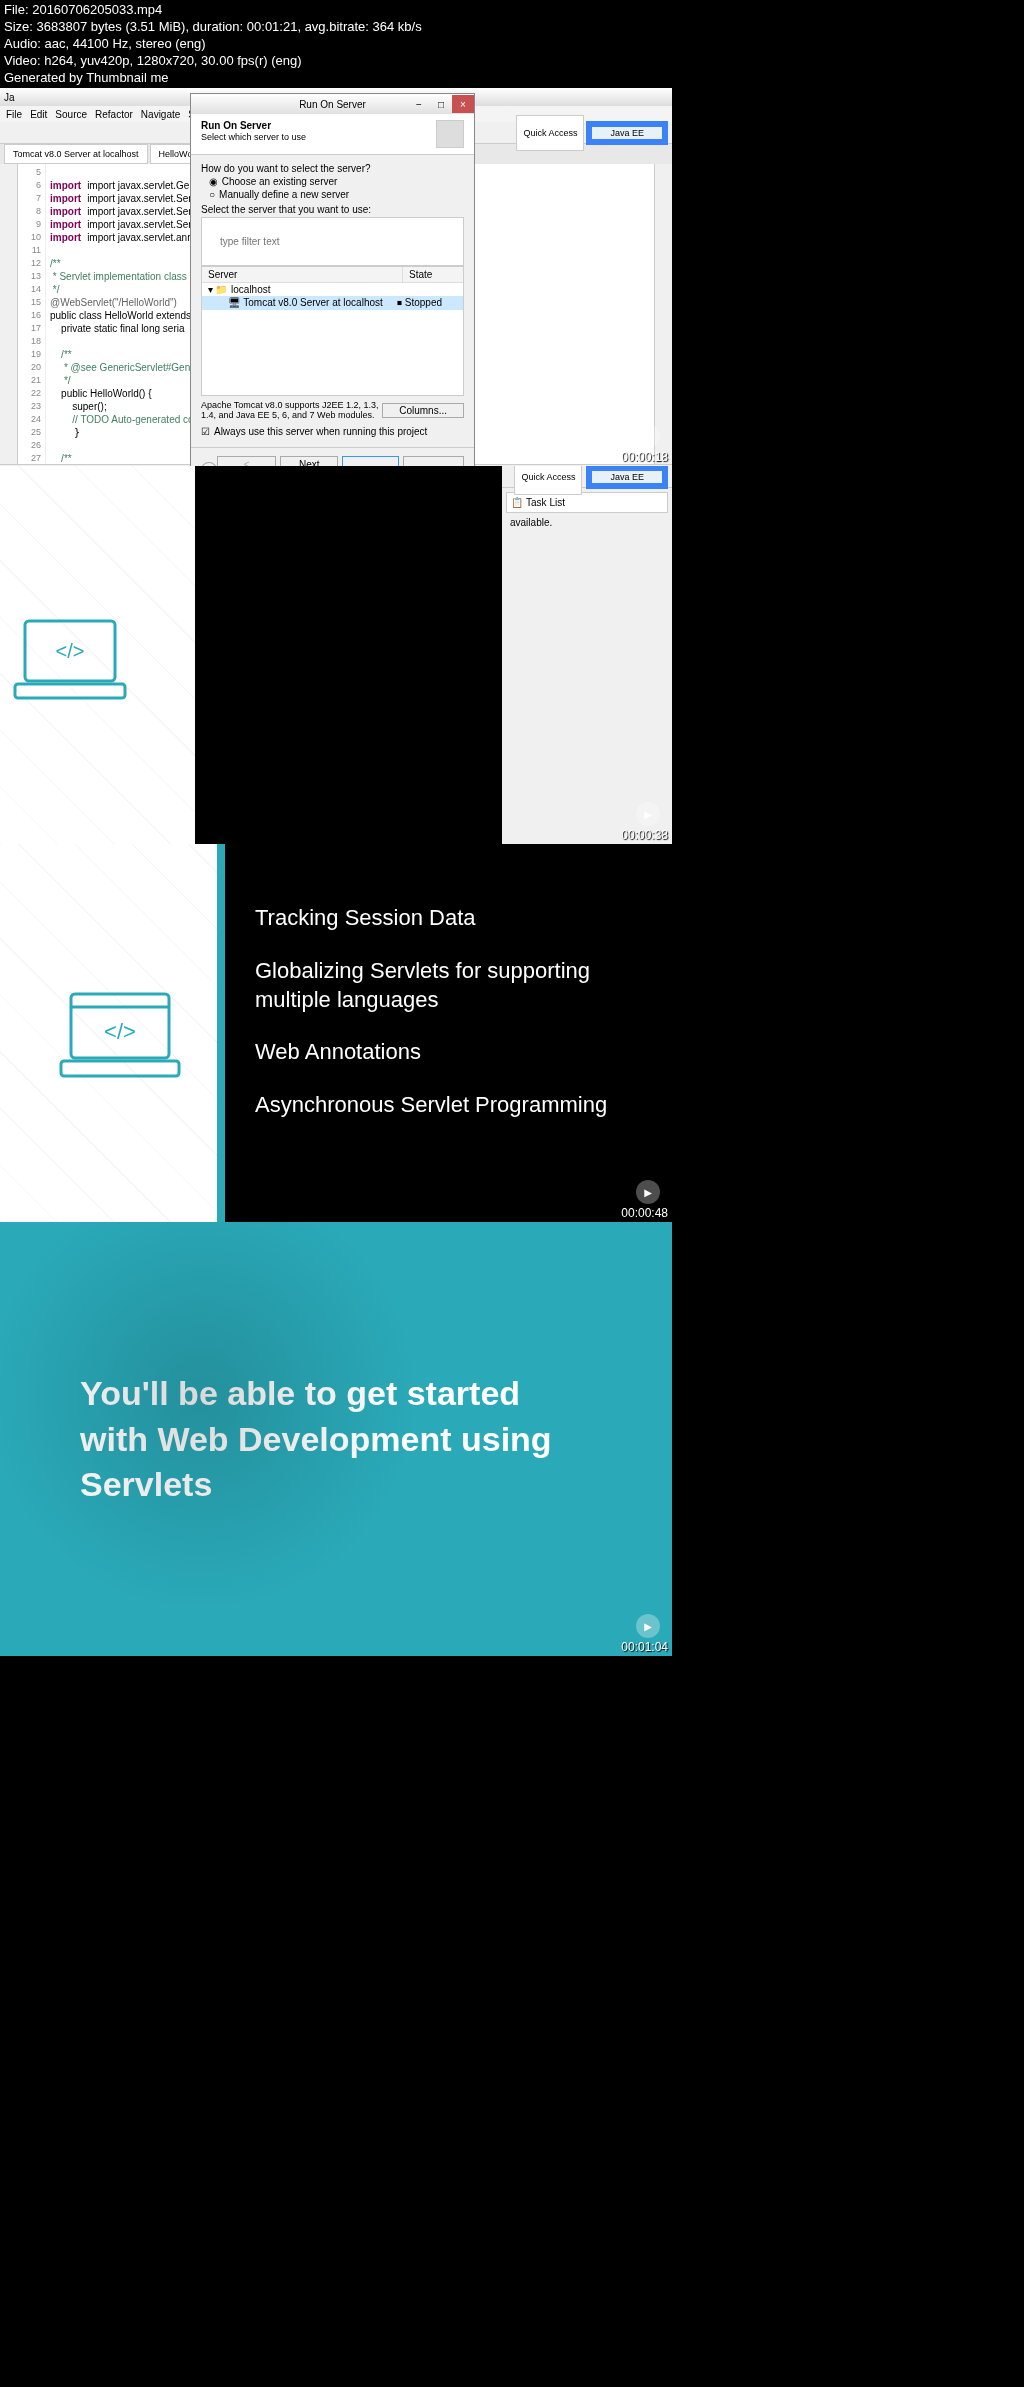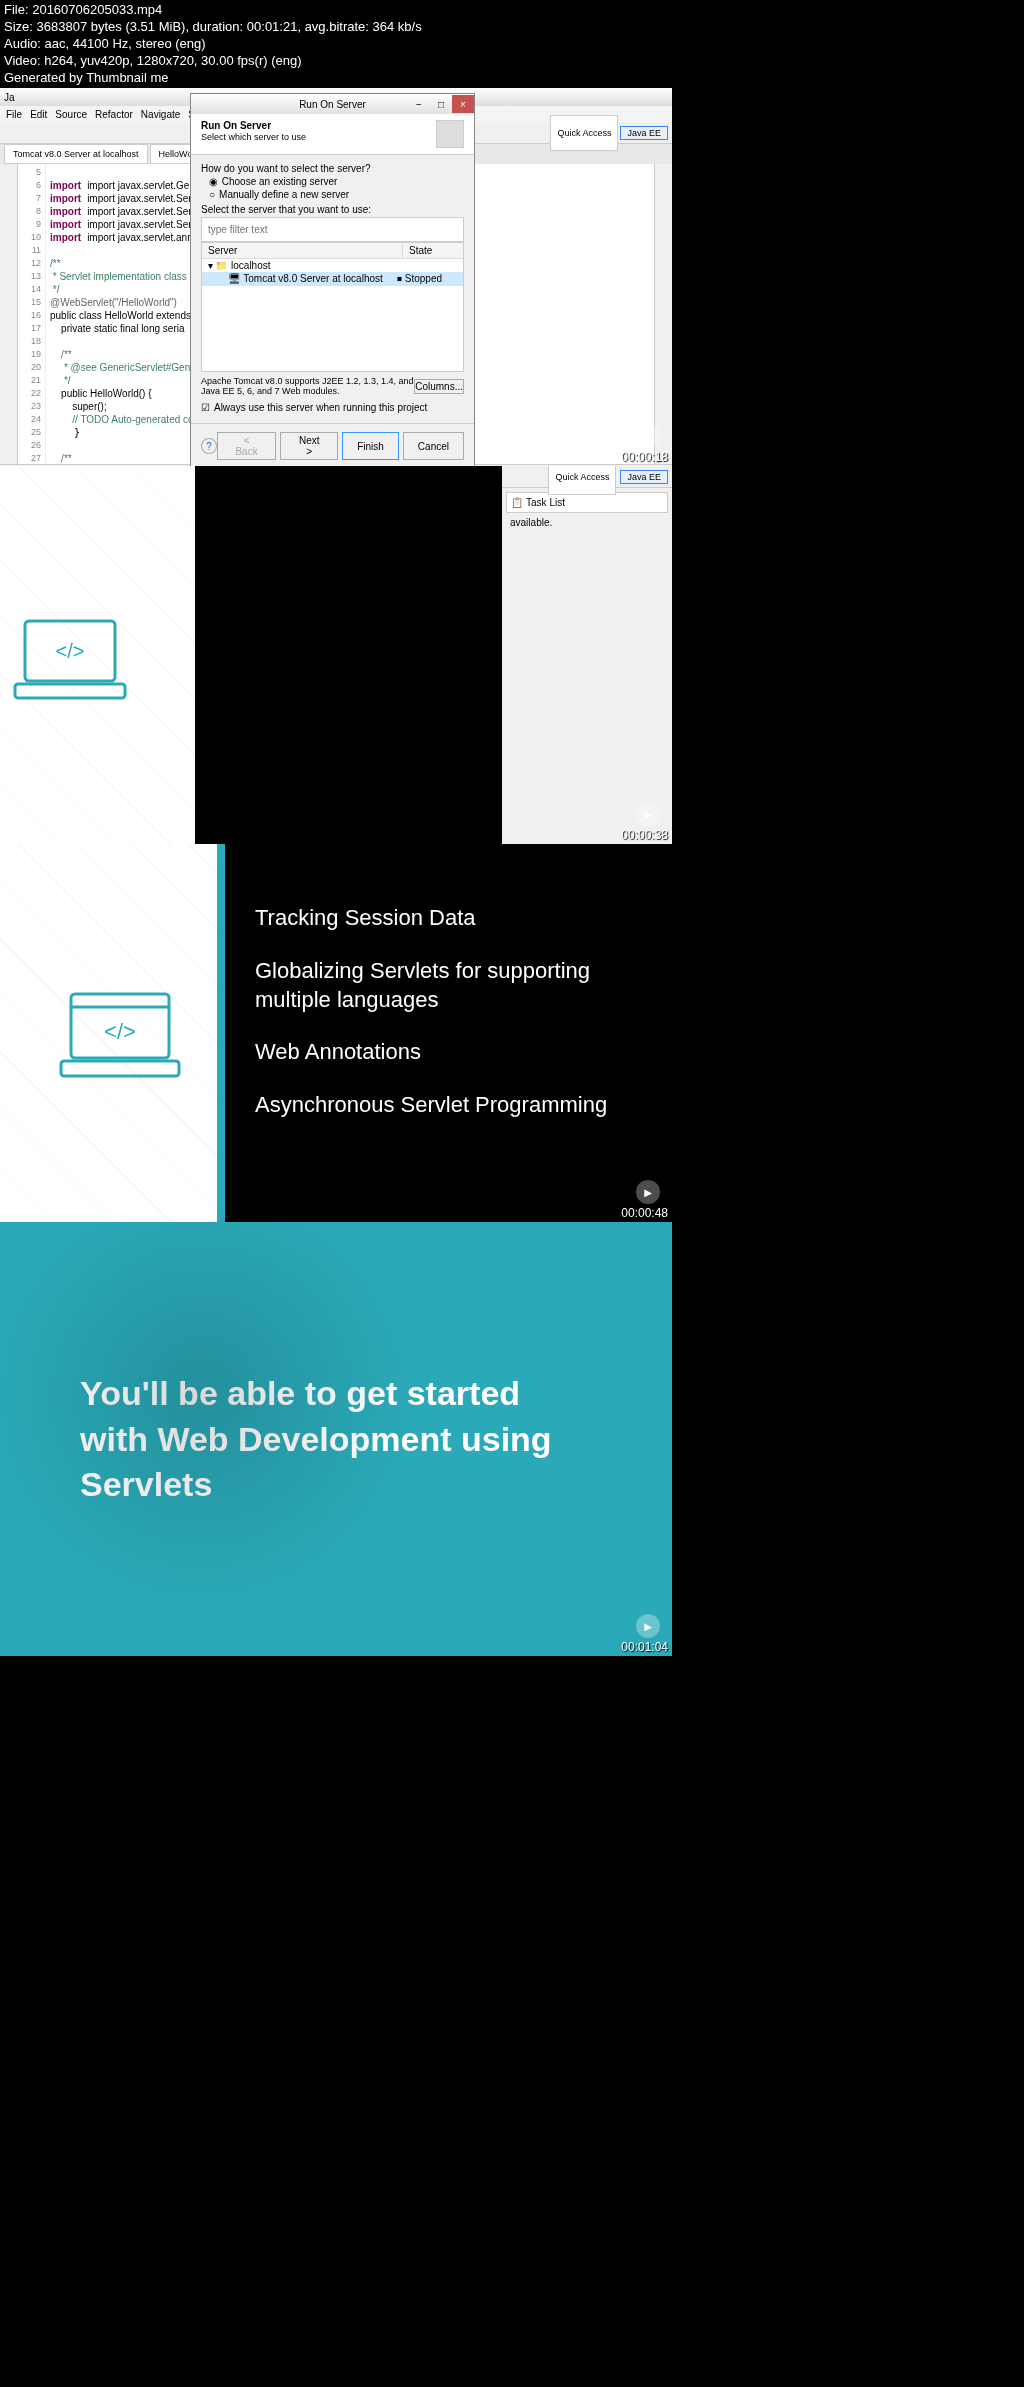--- a/index.html
+++ b/index.html
@@ -8,21 +8,21 @@
 .thumb{position:relative;width:672px;height:378px;background:#f0f0f0;overflow:hidden;}
 .thumb-ts{position:absolute;bottom:2px;right:4px;font-size:12px;color:#fff;text-shadow:1px 1px 1px #000;}
 .play-ov{position:absolute;bottom:18px;right:12px;width:24px;height:24px;background:rgba(255,255,255,0.3);border-radius:50%;display:flex;align-items:center;justify-content:center;color:#fff;font-size:10px;}
 
 
 .ecl{background:#fde047;color:#000;font-size:10px;position:relative;height:378px;}
 .ecl-title{height:18px;background:linear-gradient(#fff,#ddd);display:flex;align-items:center;padding:0 4px;font-size:10px;}
 .ecl-menu{height:16px;background:#f4f4f4;display:flex;gap:8px;padding:0 6px;align-items:center;font-size:10px;}
 .ecl-tool{height:22px;background:#f0f0f0;border-bottom:1px solid #ccc;display:flex;align-items:center;padding:0 4px;gap:2px;justify-content:flex-end;}
 .qa{border:1px solid #ccc;padding:12px 6px;font-size:9px;background:#fff;}
-.persp{border:1px solid #3b82f6;padding:1px 6px;font-size:9px;background:#e8f0f8;}
+.persp{border:6px solid #3b82f6;padding:1px 18px;font-size:9px;background:#e8f0f8;}
 .ecl-body{display:flex;height:300px;}
 .ecl-left{width:18px;background:#f0f0f0;border-right:1px solid #ccc;}
 .ecl-editor{flex:1;background:#fff;display:flex;}
 .gutter{width:28px;background:#fff;border-right:1px solid #eee;text-align:right;padding:2px 4px;font-size:9px;color:#888;line-height:13px;}
 .code{flex:1;padding:2px 4px;font-family:Consolas,monospace;font-size:10px;line-height:13px;white-space:pre;}
 .kw{color:#7f0055;font-weight:bold;}
 .cm{color:#3f7f5f;}
 .an{color:#646464;}
 .ecl-right{width:18px;background:#f0f0f0;border-left:1px solid #ccc;}
 .ecl-status{height:18px;background:#f0f0f0;border-top:1px solid #ccc;display:flex;justify-content:flex-end;gap:20px;padding:0 10px;align-items:center;font-size:9px;}
@@ -31,21 +31,21 @@
 
 
 .dlg{position:absolute;top:5px;left:190px;width:285px;background:#f0f0f0;border:1px solid #888;font-size:10px;}
 .dlg-tb{height:20px;background:linear-gradient(#fff,#e0e0e0);display:flex;align-items:center;justify-content:center;position:relative;}
 .dlg-tb .btns{position:absolute;right:0;display:flex;}
 .tbtn{width:22px;height:18px;display:flex;align-items:center;justify-content:center;font-size:10px;}
 .tbtn.cl{background:#c75050;color:#fff;}
 .dlg-hd{background:#fff;padding:6px 10px;border-bottom:1px solid #ccc;display:flex;justify-content:space-between;}
 .dlg-bd{padding:8px 10px;}
 .radio{display:flex;align-items:center;gap:4px;margin:2px 0 2px 8px;}
-.filter{width:100%;border:1px solid #ccc;padding:6px;font-size:10px;margin-top:2px;}
+.filter{width:100%;border:1px solid #ccc;padding:18px;font-size:10px;margin-top:2px;}
 .tree{border:1px solid #ccc;background:#fff;height:130px;margin-top:0;}
 .tree-hd{display:flex;background:#f4f4f4;border-bottom:1px solid #ddd;font-size:10px;}
 .tree-hd div:first-child{flex:1;padding:2px 6px;border-right:1px solid #ddd;}
 .tree-hd div:last-child{width:60px;padding:2px 6px;}
 .tree-row{display:flex;padding:1px 6px;font-size:10px;}
 .tree-row .c1{flex:1;}
 .tree-row .c2{width:60px;}
 .dlg-info{font-size:9px;padding:4px 0;display:flex;justify-content:space-between;align-items:center;}
 .chk{display:flex;align-items:center;gap:4px;font-size:10px;padding:2px 0;}
 .dlg-ft{display:flex;justify-content:space-between;align-items:center;padding:8px 10px;border-top:1px solid #ccc;}
@@ -200,21 +200,21 @@
           <div class="c1">▾ 📁 <span>localhost</span></div>
                 <div class="c2"></div>
         </div>
         <div class="tree-row" style="background:#cce8ff">
           <div class="c1" style="padding-left:20px">🖥 <span>Tomcat v8.0 Server at localhost</span></div>
           <div class="c2">⏹ <span>Stopped</span></div>
         </div>
       </div>
       <div class="dlg-info">
         <span>Apache Tomcat v8.0 supports J2EE 1.2, 1.3, 1.4, and Java EE 5, 6, and 7 Web modules.</span>
-        <button class="dbtn" style="padding:1px 0">Columns...</button>
+        <button class="dbtn" style="padding:1px 16px">Columns...</button>
       </div>
       <div class="chk">
         <span>☑</span>
               <span>Always use this server when running this project</span>
       </div>
     </div>
     <div class="dlg-ft">
       <div class="help">?</div>
       <div class="btns">
         <button class="dbtn" disabled="" style="color:#aaa">&lt; Back</button>

